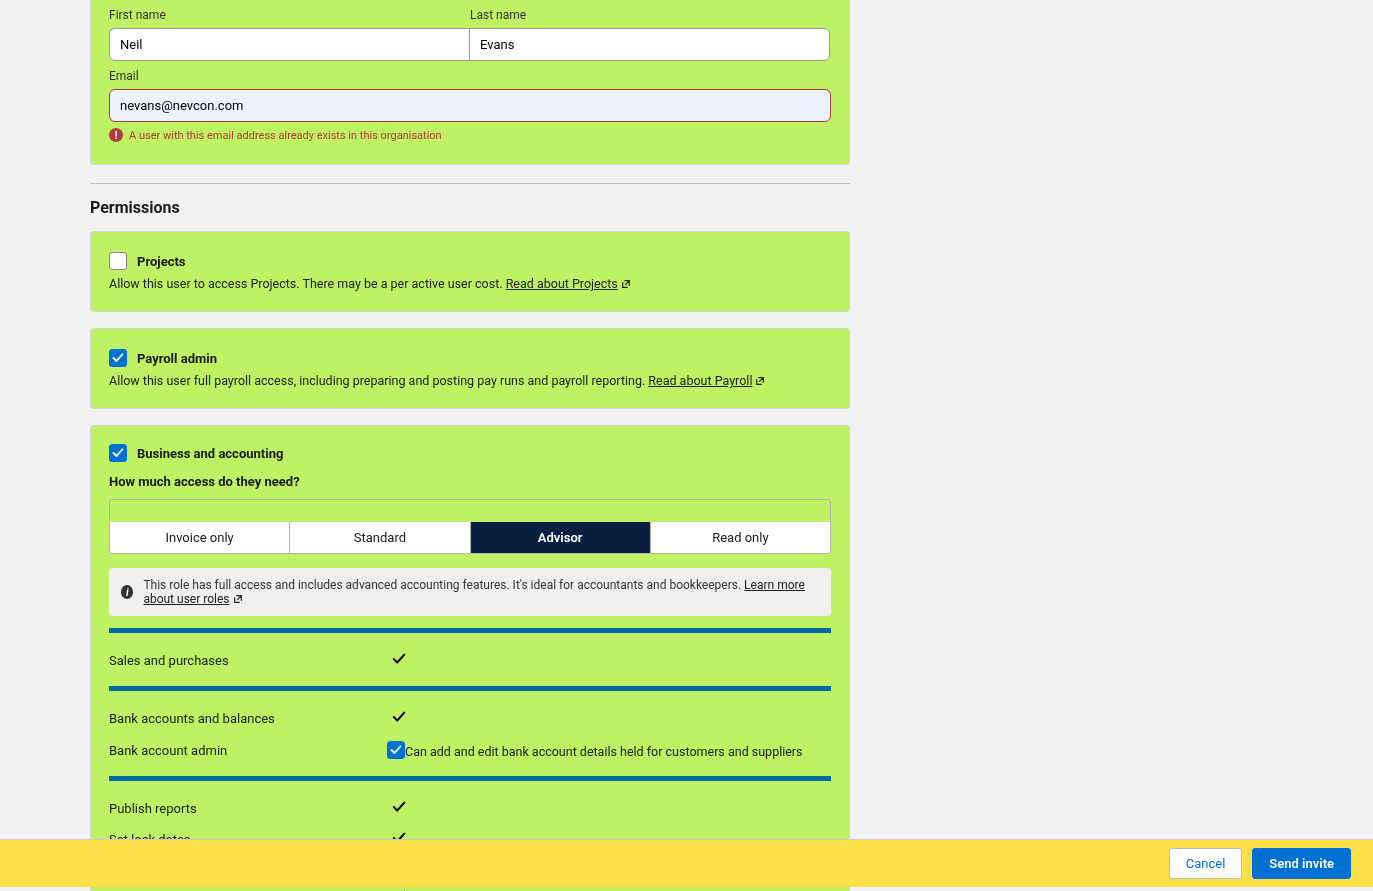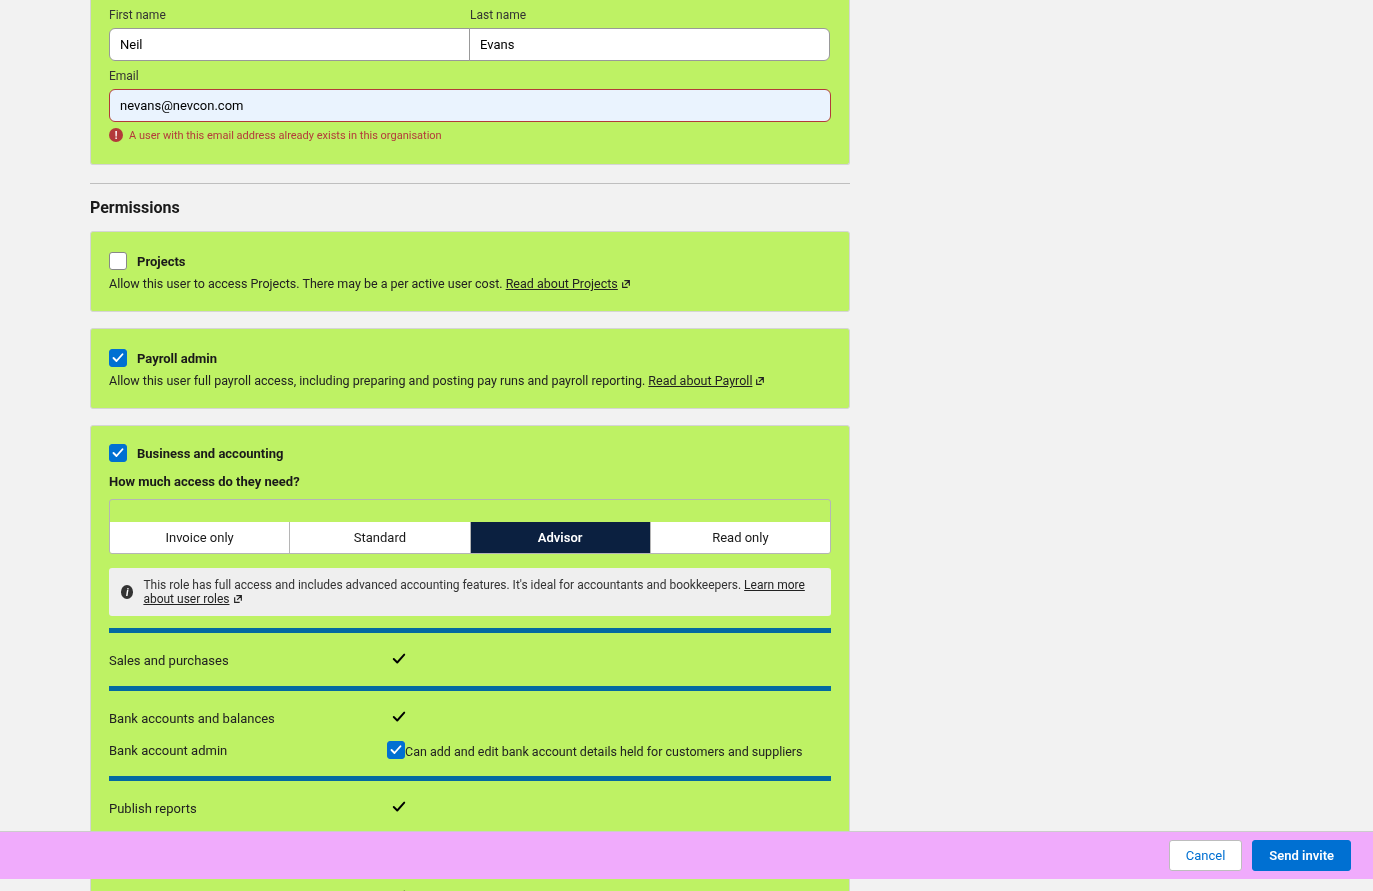--- a/index.html
+++ b/index.html
@@ -153,22 +153,22 @@
   .feat-section { border-top:5px solid #0369a1; padding: 12px 0 4px 0; margin-top: 6px; }
   .feat-row { display:flex; align-items:center; padding: 7px 0; font-size:13px; }
   .feat-label { width: 270px; color:#222; }
   .feat-mark { width: 40px; text-align:center; }
   .feat-mark svg { width:14px; height:14px; }
   .feat-extra { font-size:12.5px; color:#222; margin-left: 8px; display:flex; align-items:flex-end; }
 
   
   .footer {
     position: fixed;
-    bottom: 12px; left:0; right:0;
-    background: #f0abfc;
+    bottom: 4px; left:0; right:0;
+    background: #fde047;
     border-top: 1px solid #ccc;
     display:flex;
     justify-content:flex-end;
     align-items:center;
     gap:10px;
     padding: 8px 22px;
     height: 48px;
   }
   .btn { padding: 7px 16px; border-radius:3px; font-size:13px; cursor:pointer; font-family:inherit; }
   .btn-secondary { background:#fff; border:1px solid #bdbdbd; color:#0070d2; }

